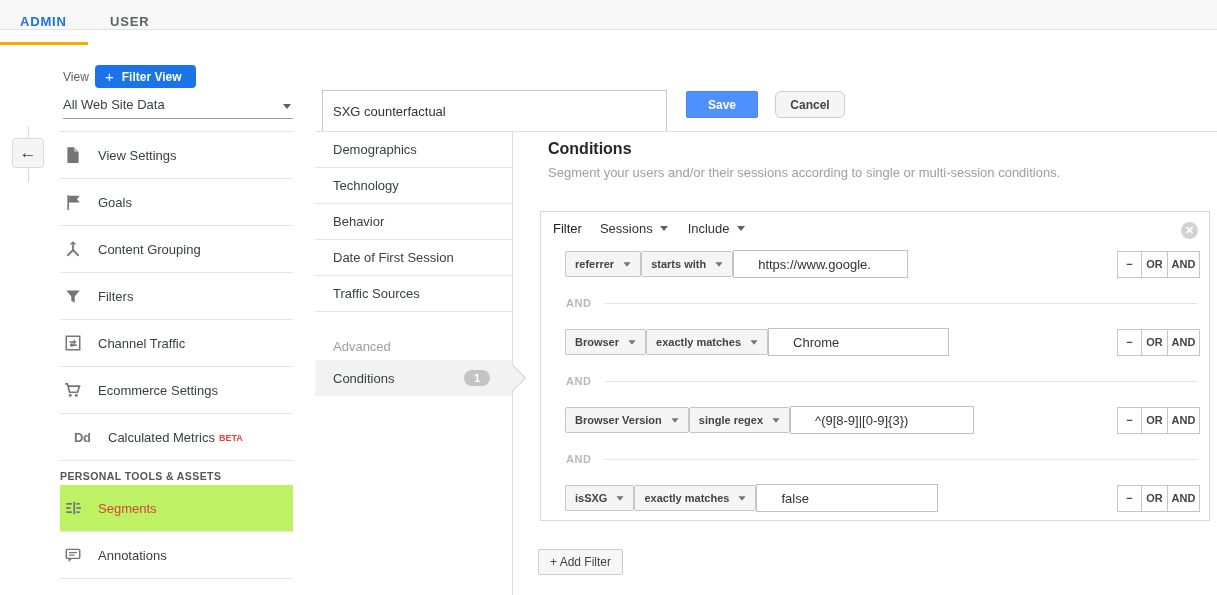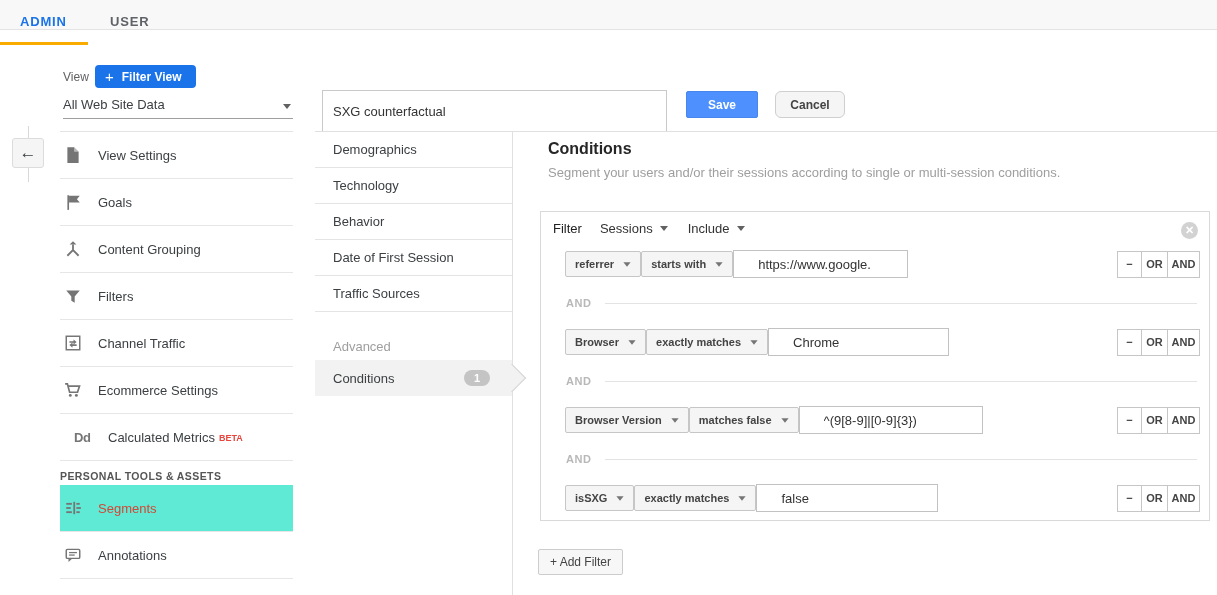--- a/index.html
+++ b/index.html
@@ -33,21 +33,21 @@
     display:flex; align-items:center; justify-content:center; font-family:inherit; }
 
   .left-menu { position:absolute; left:60px; top:131px; width:233px; border-top:1px solid #e4e4e4; }
   .menu-item { height:47px; display:flex; align-items:center; gap:16px; padding-left:4px;
     border-bottom:1px solid #e6e6e6; font-size:13px; color:#3c4043; cursor:pointer; }
   .menu-item svg { flex:0 0 18px; }
   .dd-glyph { flex:0 0 18px; font-size:13px; font-weight:bold; color:#757575; letter-spacing:-0.5px;margin-left:10px; }
   .beta { color:#e8453c; font-size:9px; font-weight:bold; margin-left:4px; position:relative; top:-1px; }
   .section-header { height:24px; display:flex; align-items:center; font-size:10.5px; font-weight:bold;
     color:#555; letter-spacing:.4px; padding-top:6px; }
-  .menu-item.selected { background:#5eead4; color:#d14836; }
+  .menu-item.selected { background:#bef264; color:#d14836; }
 
   
   .name-input { position:absolute; left:322px; top:90px; width:345px; height:42px;
     border:1px solid #c9c9c9; font-size:13px; color:#333; padding:0 10px; font-family:inherit; }
   .save-btn { position:absolute; left:686px; top:91px; width:72px; height:27px; background:#4d90fe;
     border:1px solid #4787ed; border-radius:2px; color:#fff; font-size:12px; font-weight:bold;
     cursor:pointer; font-family:inherit; }
   .cancel-btn { position:absolute; left:775px; top:91px; width:70px; height:27px; background:#f5f5f5;
     border:1px solid #cfcfcf; border-radius:6px; color:#444; font-size:12px; font-weight:bold;
     cursor:pointer; font-family:inherit; }
@@ -281,21 +281,21 @@
     <span class="lbl">AND</span>
       <span class="line"></span>
   </div>
 
   <div class="cond-row" style="top:193px">
     <button class="dd-btn">
         <span>Browser Version</span>
         <span class="caret-down"></span>
       </button>
     <button class="dd-btn">
-        <span>matches false</span>
+        <span>single regex</span>
         <span class="caret-down"></span>
       </button>
     <input class="val-input w2" value="^(9[8-9]|[0-9]{3})" style="">
     <span class="row-ctrls">
       <button class="ctrl-btn ctrl-minus">−</button>
       <button class="ctrl-btn ctrl-or">OR</button>
       <button class="ctrl-btn ctrl-and">AND</button>
     </span>
   </div>
   <div class="and-sep" style="top:240px">

